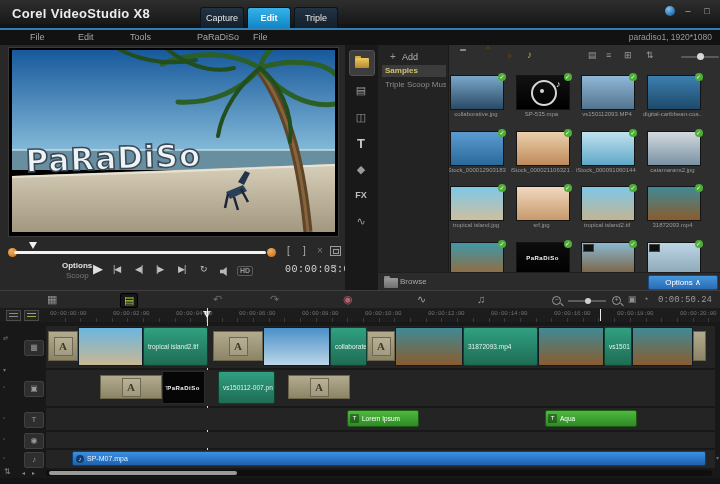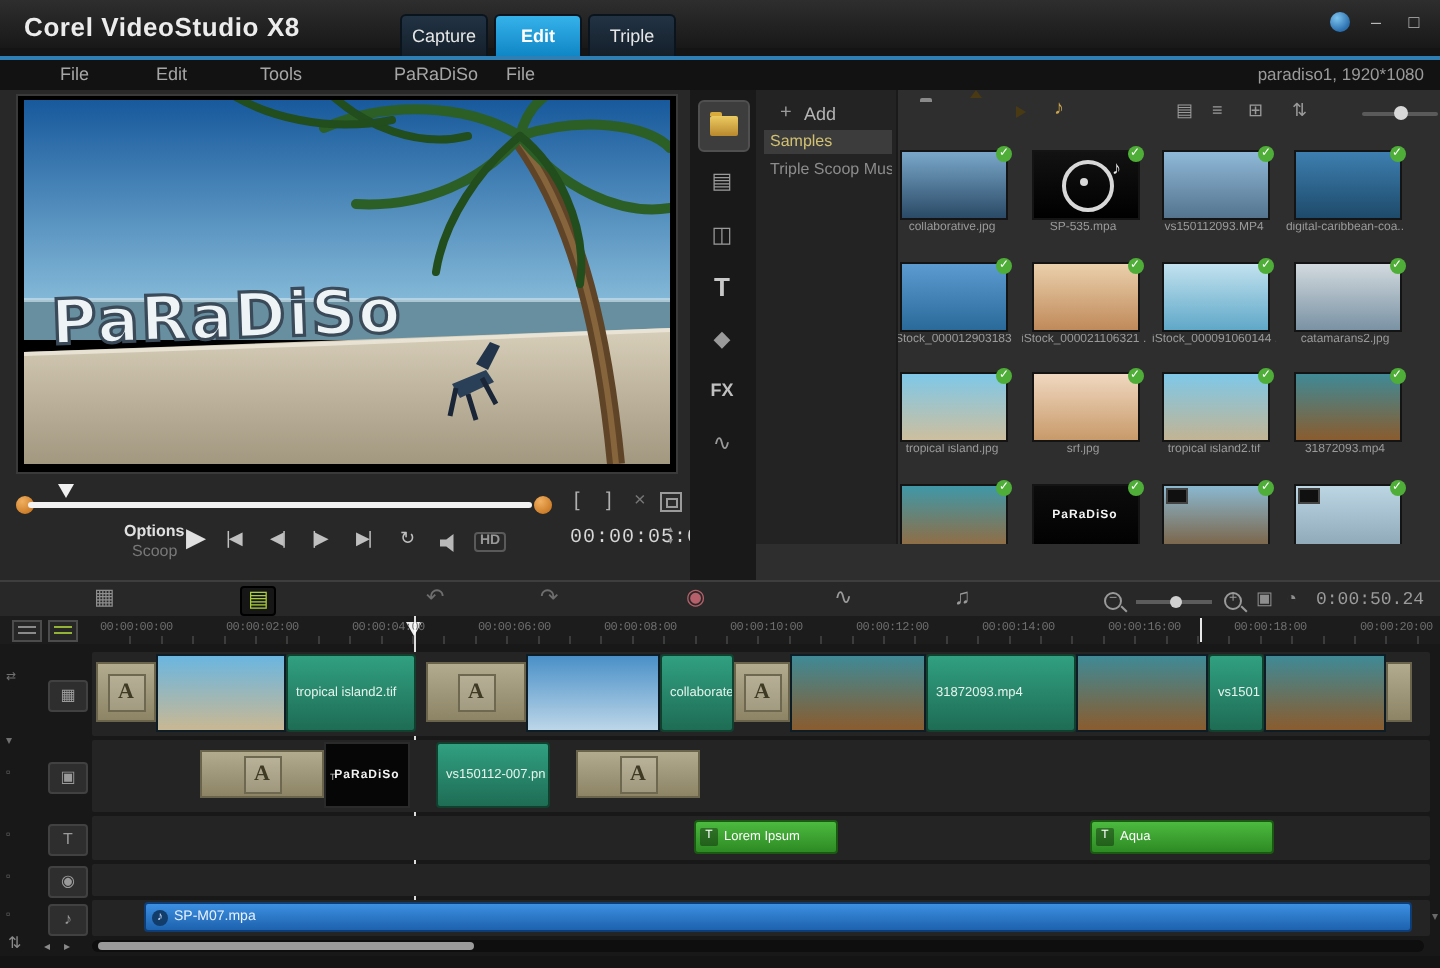--- a/index.html
+++ b/index.html
@@ -371,36 +371,41 @@
       <div class="lib-item" style="left: 268.5px; top: 197.1px;">
         <div class="thumb" style="background: linear-gradient(rgb(188, 214, 228), rgb(138, 164, 180));">
           <div class="vbadge"></div>
           <div class="check">✓</div>
         </div>
       </div>
     </div>
   <div id="lib-folders">
     <span id="add-plus">+</span>
     <span id="add-label">Add</span>
-  <div class="lib-folder selected" style="top: 20px;">Samples</div>
+  <div class="lib-folder selected" style="top: 20px; font-weight: bold;">Samples</div>
       <div class="lib-folder" style="top: 34px;">Triple Scoop Musi</div>
     </div>
   <div id="lib-toolbar">
     <span class="ltb" style="left:12px"><span class="folder grey"></span></span>
     <span class="ltb" style="left:35px"><span class="ic-photo"></span></span>
     <span class="ltb" style="left:57px"><span class="ic-video"></span></span>
     <span class="ltb ltb-glyph" style="left:79px;top:4px">♪</span>
     <span class="ltb" style="left:96px;top:5px"><span class="ic-circle"></span></span>
     <span class="ltb view-glyph" style="left:140px;top:5px">▤</span>
     <span class="ltb view-glyph" style="left:158px;top:5px">≡</span>
     <span class="ltb view-glyph" style="left:176px;top:5px">⊞</span>
     <span class="ltb view-glyph" style="left:198px;top:5px">⇅</span>
     <span id="zoom-slider-lib">
       <span id="zoom-dot-lib"></span>
     </span>
+  </div>
+  <div id="lib-bottom">
+    <span id="browse-icon" class="folder grey"></span>
+    <span id="browse-label">Browse</span>
+    <span id="options-btn">Options ∧</span>
   </div>
 </div>
 
 <div id="tl-toolbar">
   <span class="mag" style="left:552px;top:5px">−</span>
   <span id="tl-zoom-slider">
     <span id="tl-zoom-dot"></span>
   </span>
   <span class="mag" style="left:612px;top:5px">+</span>
   <span class="tlicon" style="left:628px;font-size:9px">▣</span>

